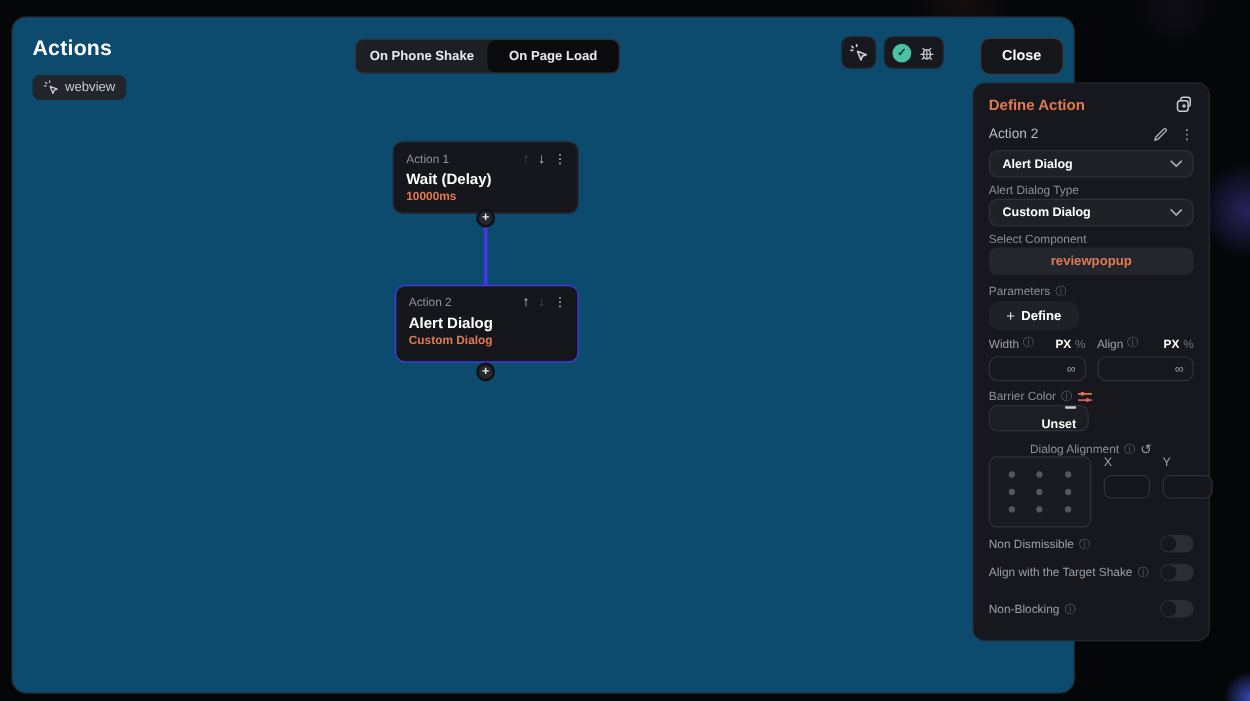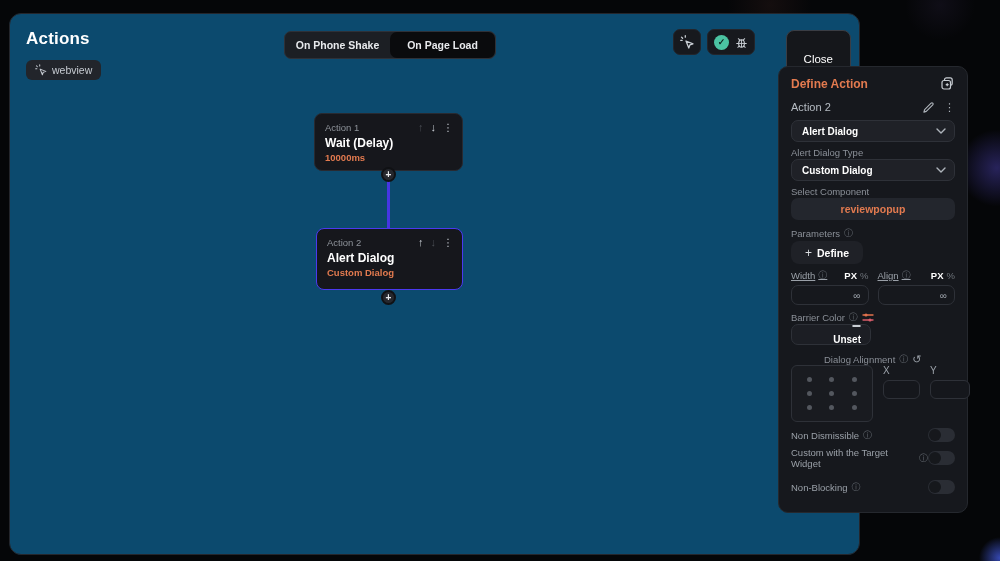--- a/index.html
+++ b/index.html
@@ -34,23 +34,23 @@
   .iconbar { position:absolute; left:663px; top:15px; display:flex; gap:6px; }
   .icon-btn {
     height:26px; display:flex; align-items:center; justify-content:center; gap:6px;
     background:#17191e; border:1px solid #23252b; border-radius:7px; padding:0 6px;
   }
   .check-circle {
     width:15px; height:15px; border-radius:50%; background:#4bc3a2; color:#0c221c;
     display:flex; align-items:center; justify-content:center; font-size:9px; font-weight:700;
   }
   .close-btn {
-    position:absolute; right:8px; top:16px; padding:22px 17px;
+    position:absolute; right:8px; top:16px; padding:8px 17px;
     background:#15171b; border:1px solid #3a3d44; border-radius:8px;
-    font-size:11.5px; font-weight:400; color:#fff;
+    font-size:11.5px; font-weight:700; color:#fff;
   }
   
   .connector { position:absolute; left:377px; top:160px; width:3px; height:58px; background:#4636e3; border-radius:2px; }
   .node {
     position:absolute; background:#16171c; border:1px solid #282a31; border-radius:8px;
     padding:7px 9px 8px 10px;
   }
   .node.selected { border:1.5px solid #4b39ef; }
   .node-1 { left:304px; top:99px; width:149px; height:58px; }
   .node-2 { left:306px; top:214px; width:147px; height:62px; }
@@ -97,21 +97,21 @@
   .p-label-params { top:161px; }
   .p-define {
     top:174px; width:72px; height:23px; background:#1f2127; border-radius:8px;
     display:flex; align-items:center; justify-content:center; gap:5px;
     font-size:10.5px; font-weight:700; color:#fff;
   }
   .p-define .plus-glyph { font-size:12px; font-weight:400; color:#d9dce0; }
   .p-wh-row { top:203px; height:38px; display:flex; gap:9px; }
   .wh-col { width:79px; }
   .wh-head { display:flex; align-items:center; font-size:9.5px; color:#9aa0a8; }
-  .wh-head .nm { display:flex; align-items:center; gap:3px; flex:1;text-decoration:underline; }
+  .wh-head .nm { display:flex; gap:3px; flex:1; }
   .unit-px { font-weight:700; color:#fff; font-size:9.5px; }
   .unit-pc { color:#6f747b; font-size:9.5px; margin-left:3px; }
   .wh-input {
     margin-top:4px; height:20px; border:1px solid #2e3138; border-radius:7px;
     display:flex; align-items:center; justify-content:flex-end; padding:0 7px;
     color:#9aa0a8; font-size:10px;
   }
   .p-label-barrier { top:245px; }
   .p-unset {
     top:257px; width:80px; height:21px; border:1px solid #2e3138; background:#1c1e24; border-radius:7px;
@@ -333,21 +333,21 @@
       <span class="tlabel">
         <span>Non Dismissible</span>
         <span class="info">ⓘ</span>
       </span>
       <span class="toggle">
           <span class="knob"></span>
         </span>
     </div>
     <div class="prow toggle-row t2">
       <span class="tlabel">
-        <span>Custom with the Target Widget</span>
+        <span>Align with the Target Shake</span>
         <span class="info">ⓘ</span>
       </span>
       <span class="toggle">
           <span class="knob"></span>
         </span>
     </div>
     <div class="prow toggle-row t3">
       <span class="tlabel">
         <span>Non-Blocking</span>
         <span class="info">ⓘ</span>

